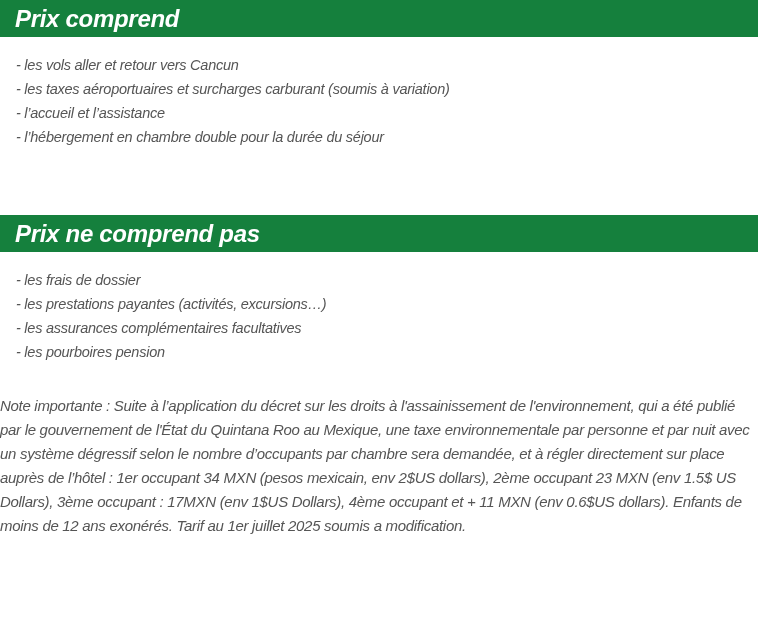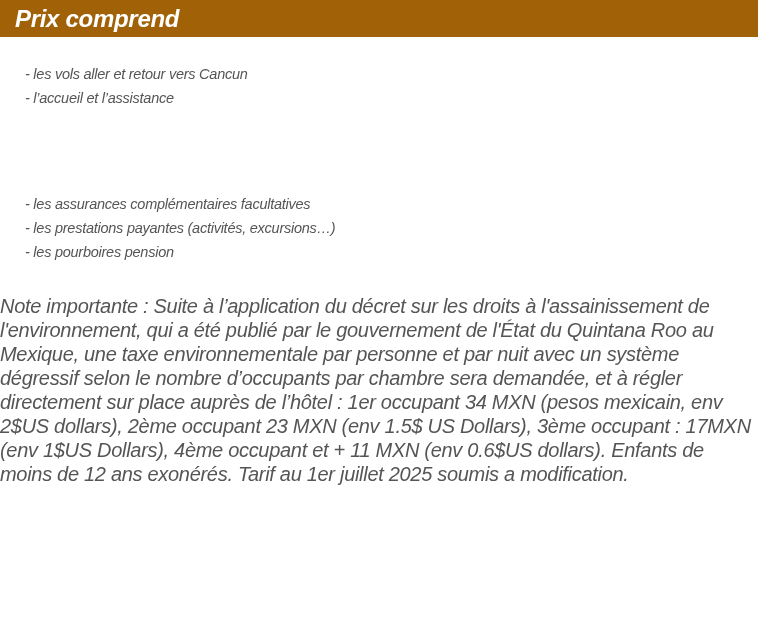--- a/index.html
+++ b/index.html
@@ -8,39 +8,39 @@
       background: #ffffff;
     }
     body {
       width: 758px;
       height: 620px;
       overflow: hidden;
       font-family: "Liberation Sans", "DejaVu Sans", sans-serif;
       color: #555555;
     }
     .section-header {
-      background: #a16207;
+      background: #15803d;
       height: 37px;
       width: 758px;
       box-sizing: border-box;
       padding-left: 15px;
       display: flex;
       align-items: center;
     }
     .section-header h2 {
       margin: 0;
       color: #ffffff;
       font-style: italic;
       font-weight: bold;
       font-size: 24px;
       letter-spacing: -0.3px;
       line-height: 37px;
     }
     .list {
-      margin: 9px;
+      margin: 0;
       padding: 16px;
       list-style: none;
     }
     .list li {
       font-style: italic;
       font-size: 14.5px;
       line-height: 24px;
       letter-spacing: -0.25px;
       white-space: nowrap;
     }
@@ -50,39 +50,45 @@
     #section-excluded {
       margin-top: 50px;
     }
     #list-excluded {
       padding-top: 16px;
     }
     .note {
       margin: 14px 0 0 0;
       padding: 0 0 0 0;
       font-style: italic;
-      font-size: 20px;
+      font-size: 15px;
       line-height: 24px;
       letter-spacing: -0.3px;
       width: 758px;
     }
   </style>
 </head>
 <body>
 
 <section>
   <div class="section-header">
     <h2>Prix comprend</h2>
   </div>
   <ul class="list" id="list-included">
     <li>- les vols aller et retour vers Cancun</li>
+    <li>- les taxes aéroportuaires et surcharges carburant (soumis à variation)</li>
     <li>- l’accueil et l’assistance</li>
+    <li>- l’hébergement en chambre double pour la durée du séjour</li>
   </ul>
 </section>
 
 <section id="section-excluded">
+  <div class="section-header">
+    <h2>Prix ne comprend pas</h2>
+  </div>
   <ul class="list" id="list-excluded">
+    <li>- les frais de dossier</li>
+    <li>- les prestations payantes (activités, excursions…)</li>
     <li>- les assurances complémentaires facultatives</li>
-    <li>- les prestations payantes (activités, excursions…)</li>
     <li>- les pourboires pension</li>
   </ul>
   <p class="note">Note importante : Suite à l’application du décret sur les droits à l'assainissement de l'environnement, qui a été publié par le gouvernement de l'État du Quintana Roo au Mexique, une taxe environnementale par personne et par nuit avec un système dégressif selon le nombre d’occupants par chambre sera demandée, et à régler directement sur place auprès de l’hôtel : 1er occupant 34 MXN (pesos mexicain, env 2$US dollars), 2ème occupant 23 MXN (env 1.5$ US Dollars), 3ème occupant : 17MXN (env 1$US Dollars), 4ème occupant et + 11 MXN (env 0.6$US dollars). Enfants de moins de 12 ans exonérés. Tarif au 1er juillet 2025 soumis a modification.</p>
 </section>
 
 </body></html>

